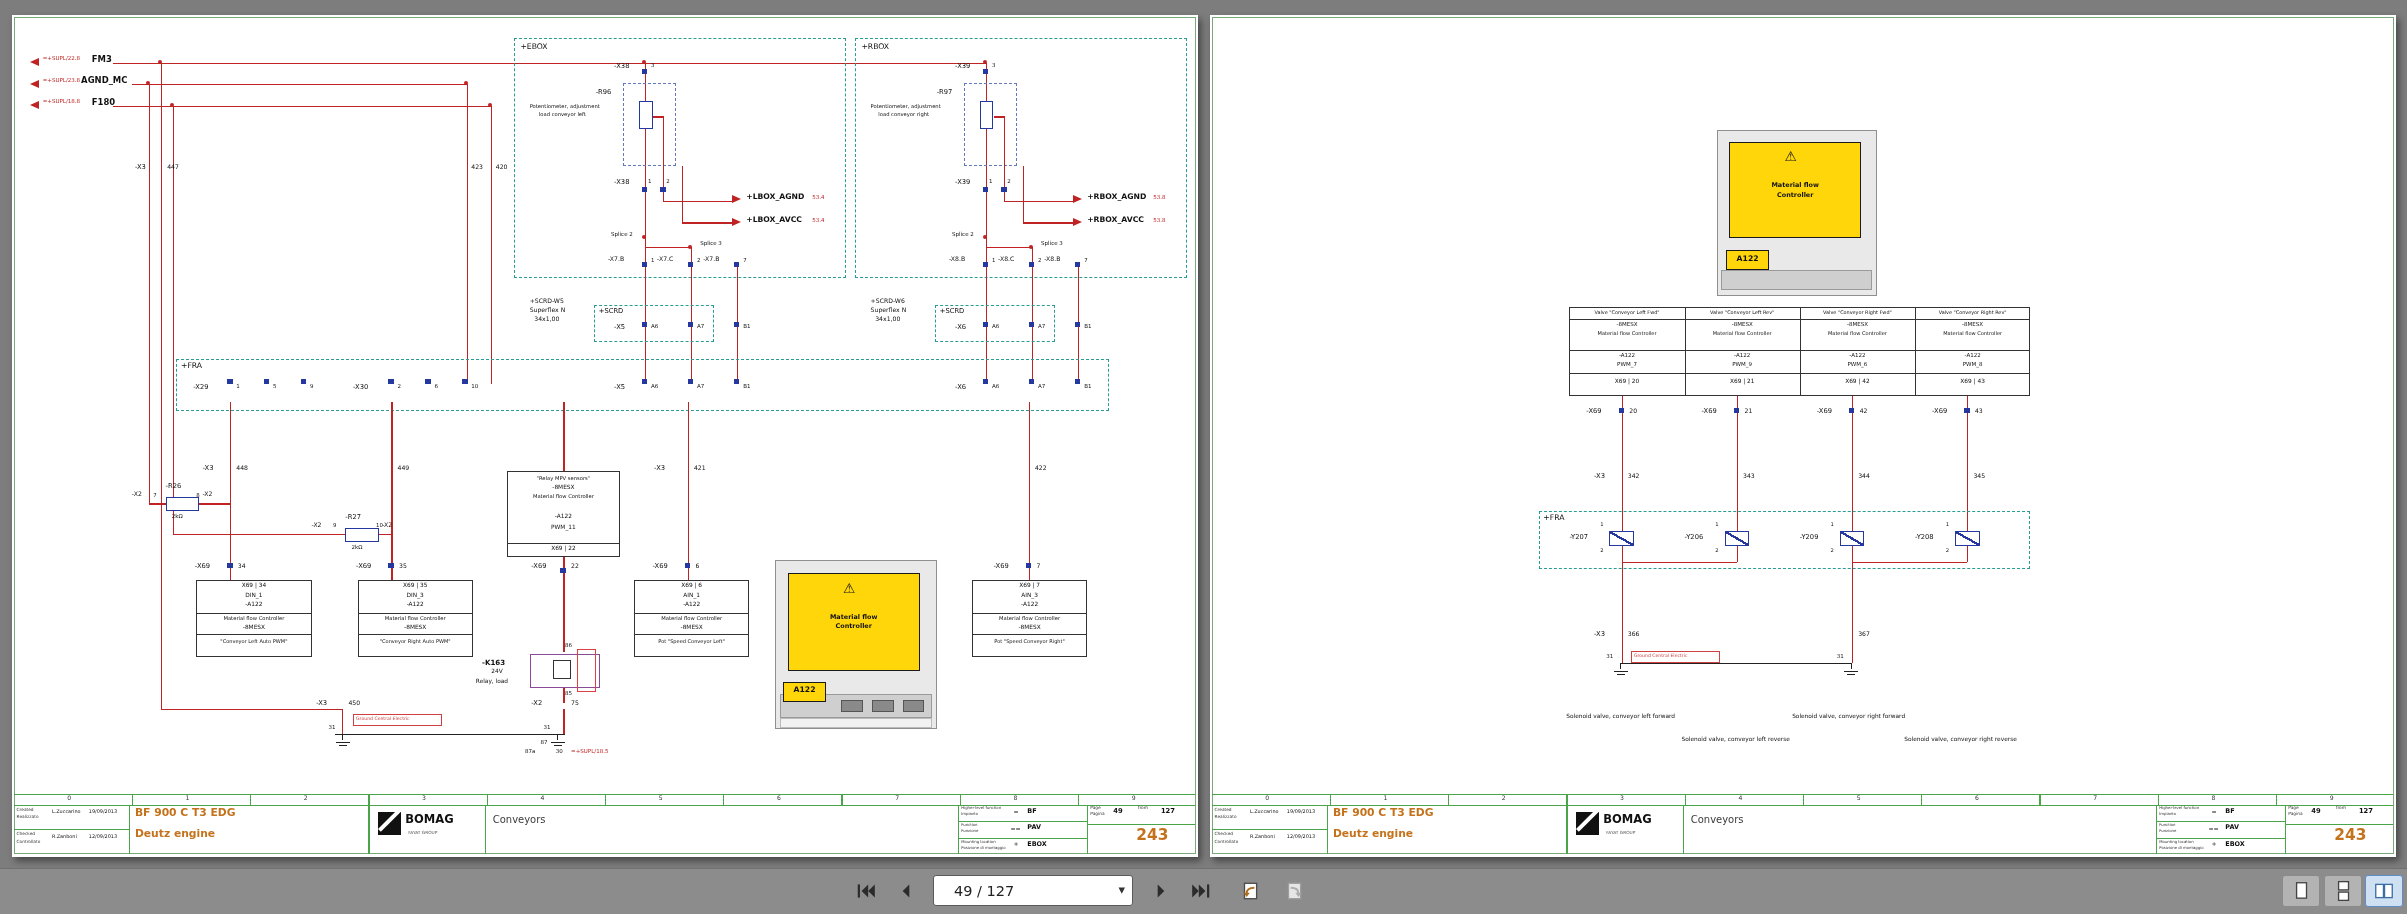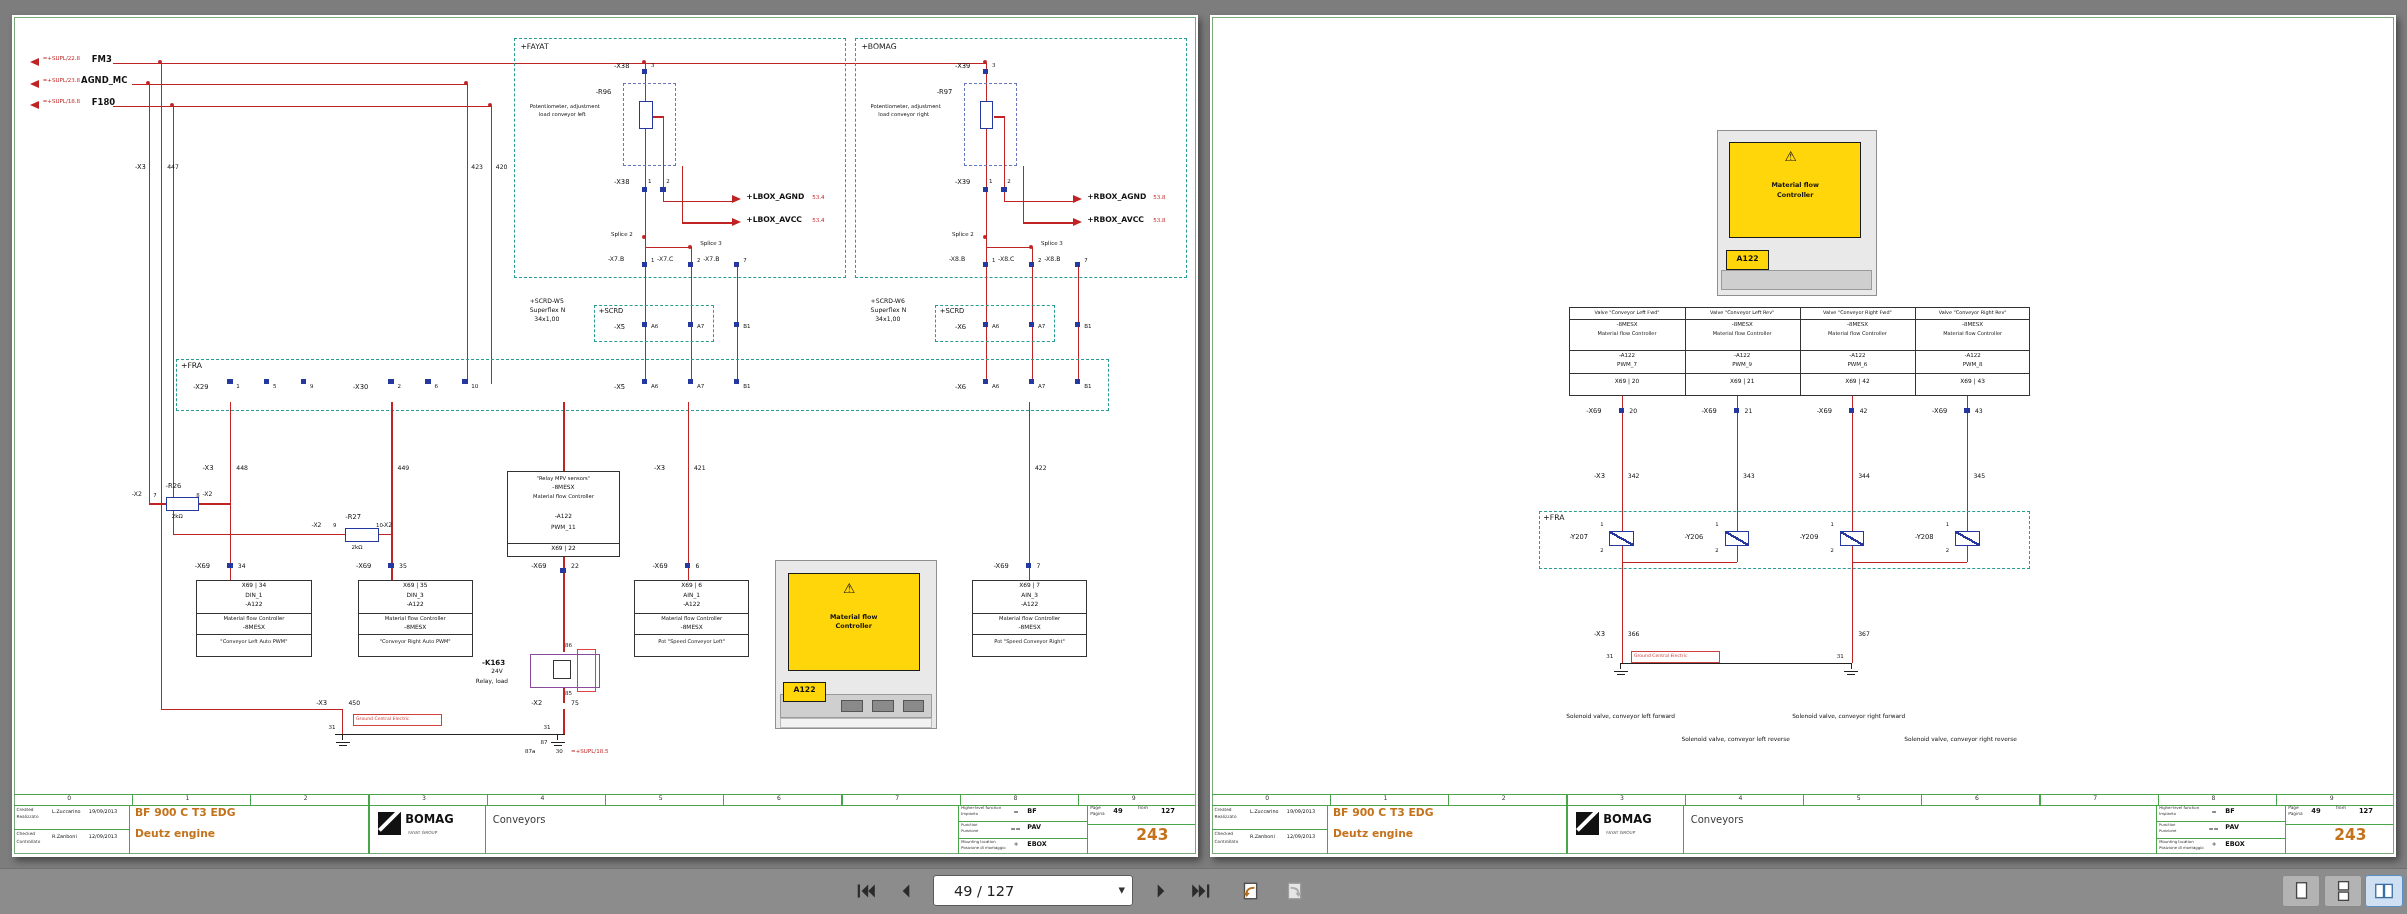--- a/index.html
+++ b/index.html
@@ -71,21 +71,21 @@
     <div class="pr v" style="left: 136.704px; top: 69.12px; height: 419.328px; width: 1.2288px;"></div>
     <div class="pr v" style="left: 148.992px; top: 47.616px; height: 646.656px; width: 1.2288px;"></div>
     <div class="pr v" style="left: 161.28px; top: 90.624px; height: 428.544px; width: 1.2288px;"></div>
     <div class="pr v" style="left: 454.656px; top: 69.12px; height: 299.52px; width: 1.2288px;"></div>
     <div class="pr v" style="left: 479.232px; top: 90.624px; height: 278.016px; width: 1.2288px;"></div>
     <div class="pr t" style="left: 122.88px; top: 148.992px; font-size: 6.7584px;">-X3</div>
     <div class="pr t" style="left: 155.136px; top: 148.992px; font-size: 6.144px;">447</div>
     <div class="pr t" style="left: 459.264px; top: 148.992px; font-size: 6.144px;">423</div>
     <div class="pr t" style="left: 483.84px; top: 148.992px; font-size: 6.144px;">420</div>
     <div class="pr rd" style="left: 502.272px; top: 23.04px; width: 331.776px; height: 239.616px;"></div>
-    <div class="pr t" style="left: 508.416px; top: 27.648px; font-size: 7.68px;">+FAYAT</div>
+    <div class="pr t" style="left: 508.416px; top: 27.648px; font-size: 7.68px;">+EBOX</div>
     <div class="pr v" style="left: 632.832px; top: 47.616px; height: 321.024px; width: 1.2288px;"></div>
     <div class="pr t" style="left: 602.112px; top: 47.616px; font-size: 6.7584px;">-X38</div>
     <div class="pr t" style="left: 638.976px; top: 47.616px; font-size: 5.5296px;">3</div>
     <div class="pr p" style="left: 629.76px; top: 53.76px;"></div>
     <div class="pr rd" style="left: 611.328px; top: 67.584px; width: 52.224px; height: 82.944px; border-color: rgb(102, 119, 187);"></div>
     <div class="pr t" style="left: 583.68px; top: 73.728px; font-size: 6.7584px;">-R96</div>
     <div class="pr t" style="left: 517.632px; top: 89.088px; font-size: 5.2224px;">Potentiometer, adjustment</div>
     <div class="pr t" style="left: 526.848px; top: 96.768px; font-size: 5.2224px;">load conveyor left</div>
     <div class="pr res" style="left: 626.688px; top: 86.016px; width: 13.824px; height: 27.648px;"></div>
     <div class="pr h" style="left: 640.512px; top: 101.376px; width: 10.752px; height: 1.2288px;"></div>
@@ -115,21 +115,21 @@
     <div class="pr t" style="left: 595.968px; top: 241.152px; font-size: 6.144px;">-X7.B</div>
     <div class="pr p" style="left: 629.76px; top: 247.296px;"></div>
     <div class="pr t" style="left: 638.976px; top: 242.688px; font-size: 5.376px;">1</div>
     <div class="pr t" style="left: 645.12px; top: 241.152px; font-size: 6.144px;">-X7.C</div>
     <div class="pr p" style="left: 675.84px; top: 247.296px;"></div>
     <div class="pr t" style="left: 685.056px; top: 242.688px; font-size: 5.376px;">2</div>
     <div class="pr t" style="left: 691.2px; top: 241.152px; font-size: 6.144px;">-X7.B</div>
     <div class="pr p" style="left: 721.92px; top: 247.296px;"></div>
     <div class="pr t" style="left: 731.136px; top: 242.688px; font-size: 5.376px;">7</div>
     <div class="pr rd" style="left: 843.264px; top: 23.04px; width: 331.776px; height: 239.616px;"></div>
-    <div class="pr t" style="left: 849.408px; top: 27.648px; font-size: 7.68px;">+BOMAG</div>
+    <div class="pr t" style="left: 849.408px; top: 27.648px; font-size: 7.68px;">+RBOX</div>
     <div class="pr v" style="left: 973.824px; top: 47.616px; height: 321.024px; width: 1.2288px;"></div>
     <div class="pr t" style="left: 943.104px; top: 47.616px; font-size: 6.7584px;">-X39</div>
     <div class="pr t" style="left: 979.968px; top: 47.616px; font-size: 5.5296px;">3</div>
     <div class="pr p" style="left: 970.752px; top: 53.76px;"></div>
     <div class="pr rd" style="left: 952.32px; top: 67.584px; width: 52.224px; height: 82.944px; border-color: rgb(102, 119, 187);"></div>
     <div class="pr t" style="left: 924.672px; top: 73.728px; font-size: 6.7584px;">-R97</div>
     <div class="pr t" style="left: 858.624px; top: 89.088px; font-size: 5.2224px;">Potentiometer, adjustment</div>
     <div class="pr t" style="left: 866.304px; top: 96.768px; font-size: 5.2224px;">load conveyor right</div>
     <div class="pr res" style="left: 967.68px; top: 86.016px; width: 13.824px; height: 27.648px;"></div>
     <div class="pr h" style="left: 981.504px; top: 101.376px; width: 10.752px; height: 1.2288px;"></div>

